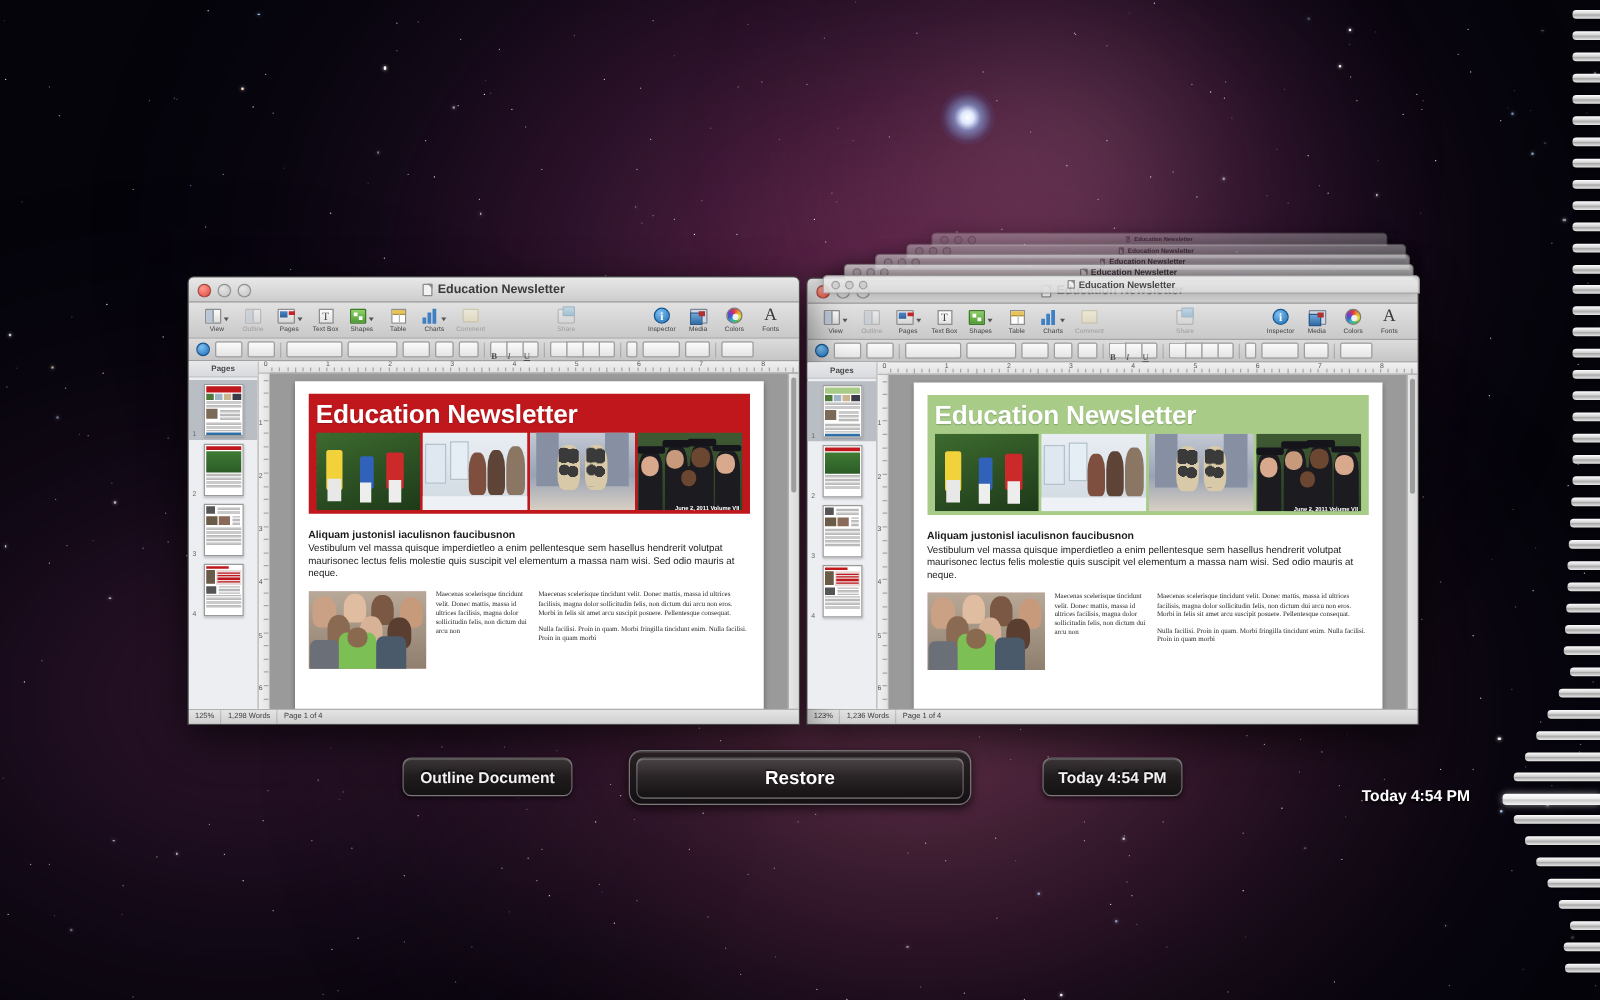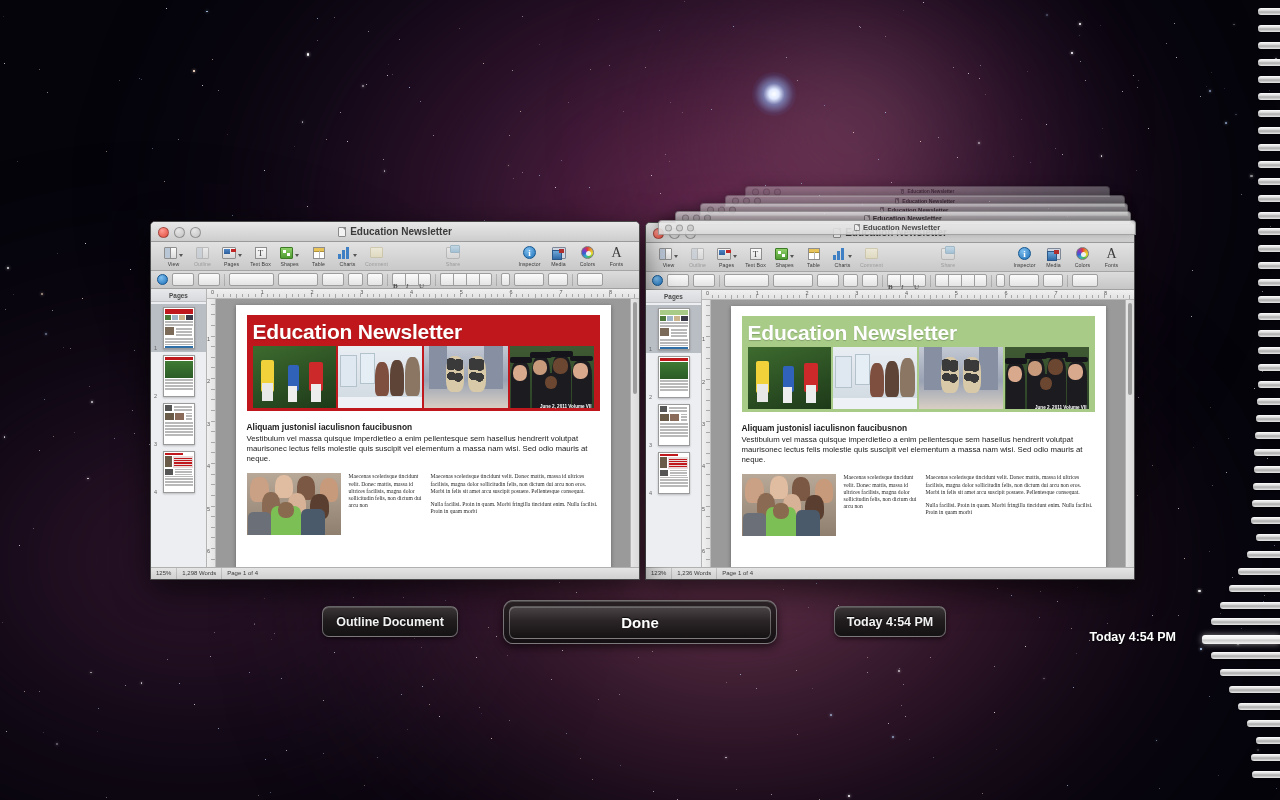--- a/index.html
+++ b/index.html
@@ -1885,21 +1885,21 @@
     <div class="st-cell nb">Page 1 of 4</div>
   </div>
 </div>
 
 <div class="pill" id="current-doc-pill">
   <span>Outline Document</span>
 </div>
 
 <div id="action-group">
   <div class="bigbtn">
-    <span>Done</span>
+    <span>Restore</span>
   </div>
 </div>
 
 <div class="pill" id="date-pill">
   <span>Today 4:54 PM</span>
 </div>
 
 <div id="timeline">
     <div class="tl-mark" style="top:8.0px;width:22px;"></div>
     <div class="tl-mark" style="top:25.0px;width:22px;"></div>

